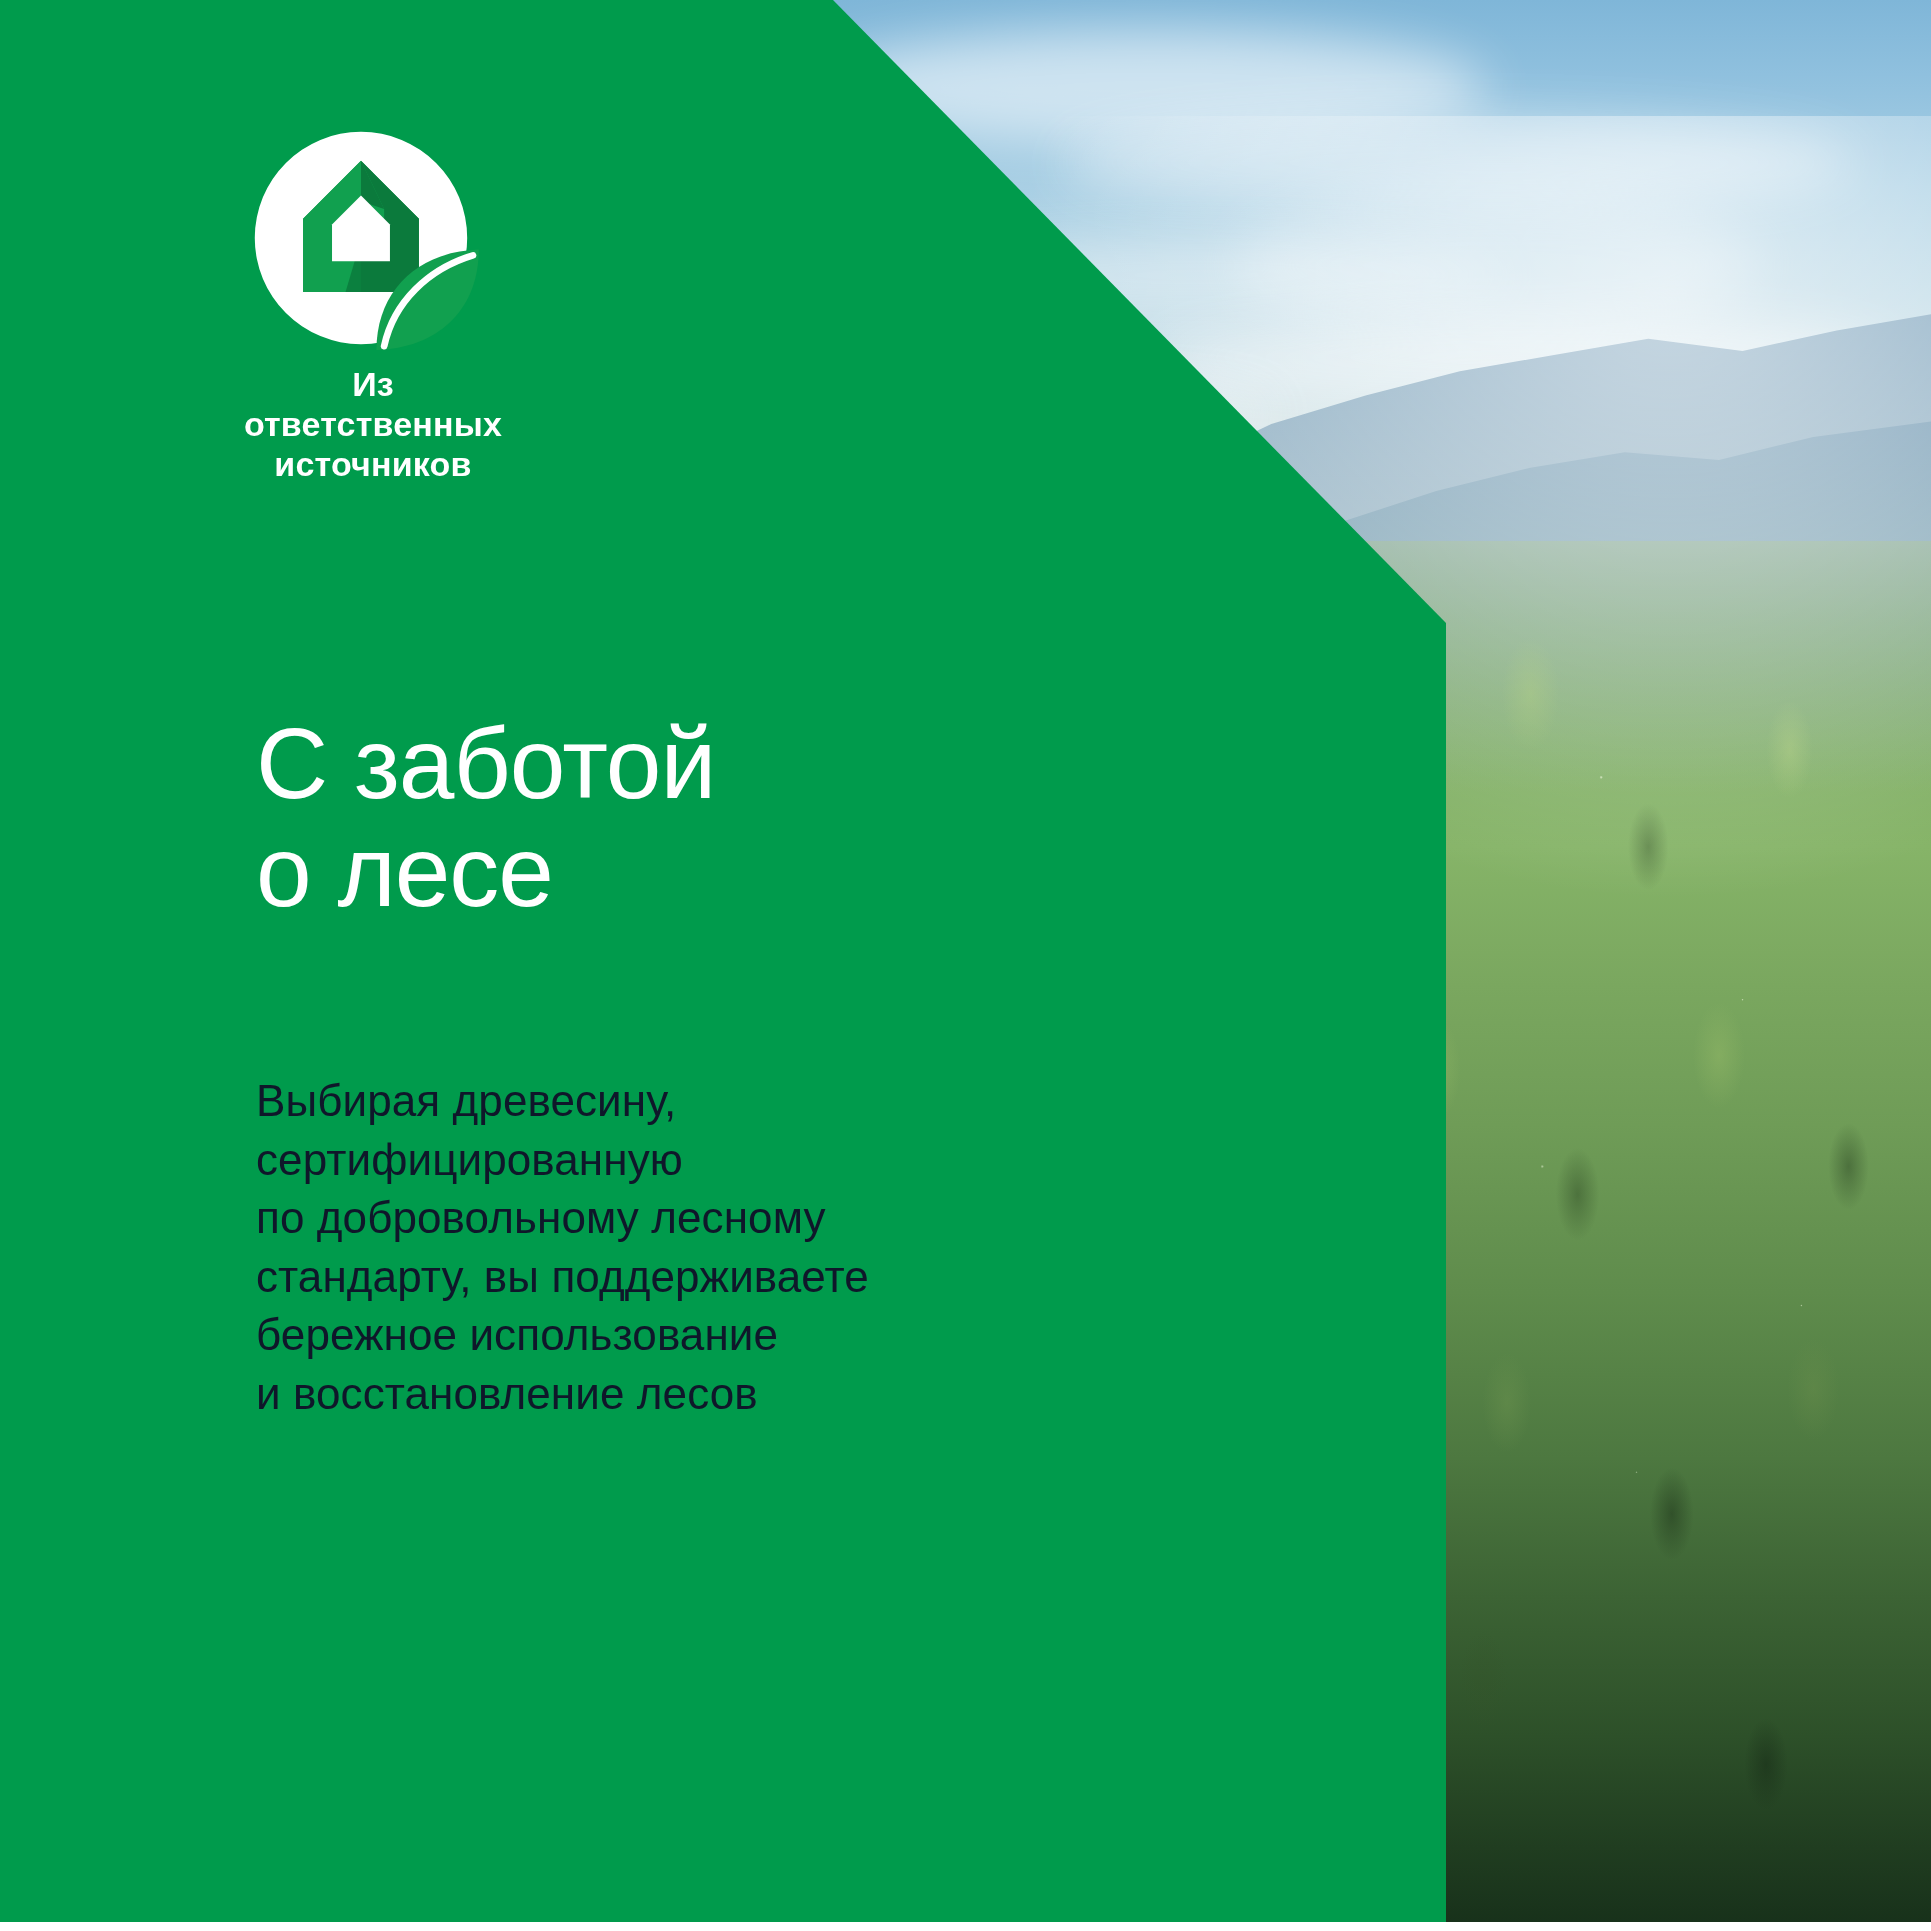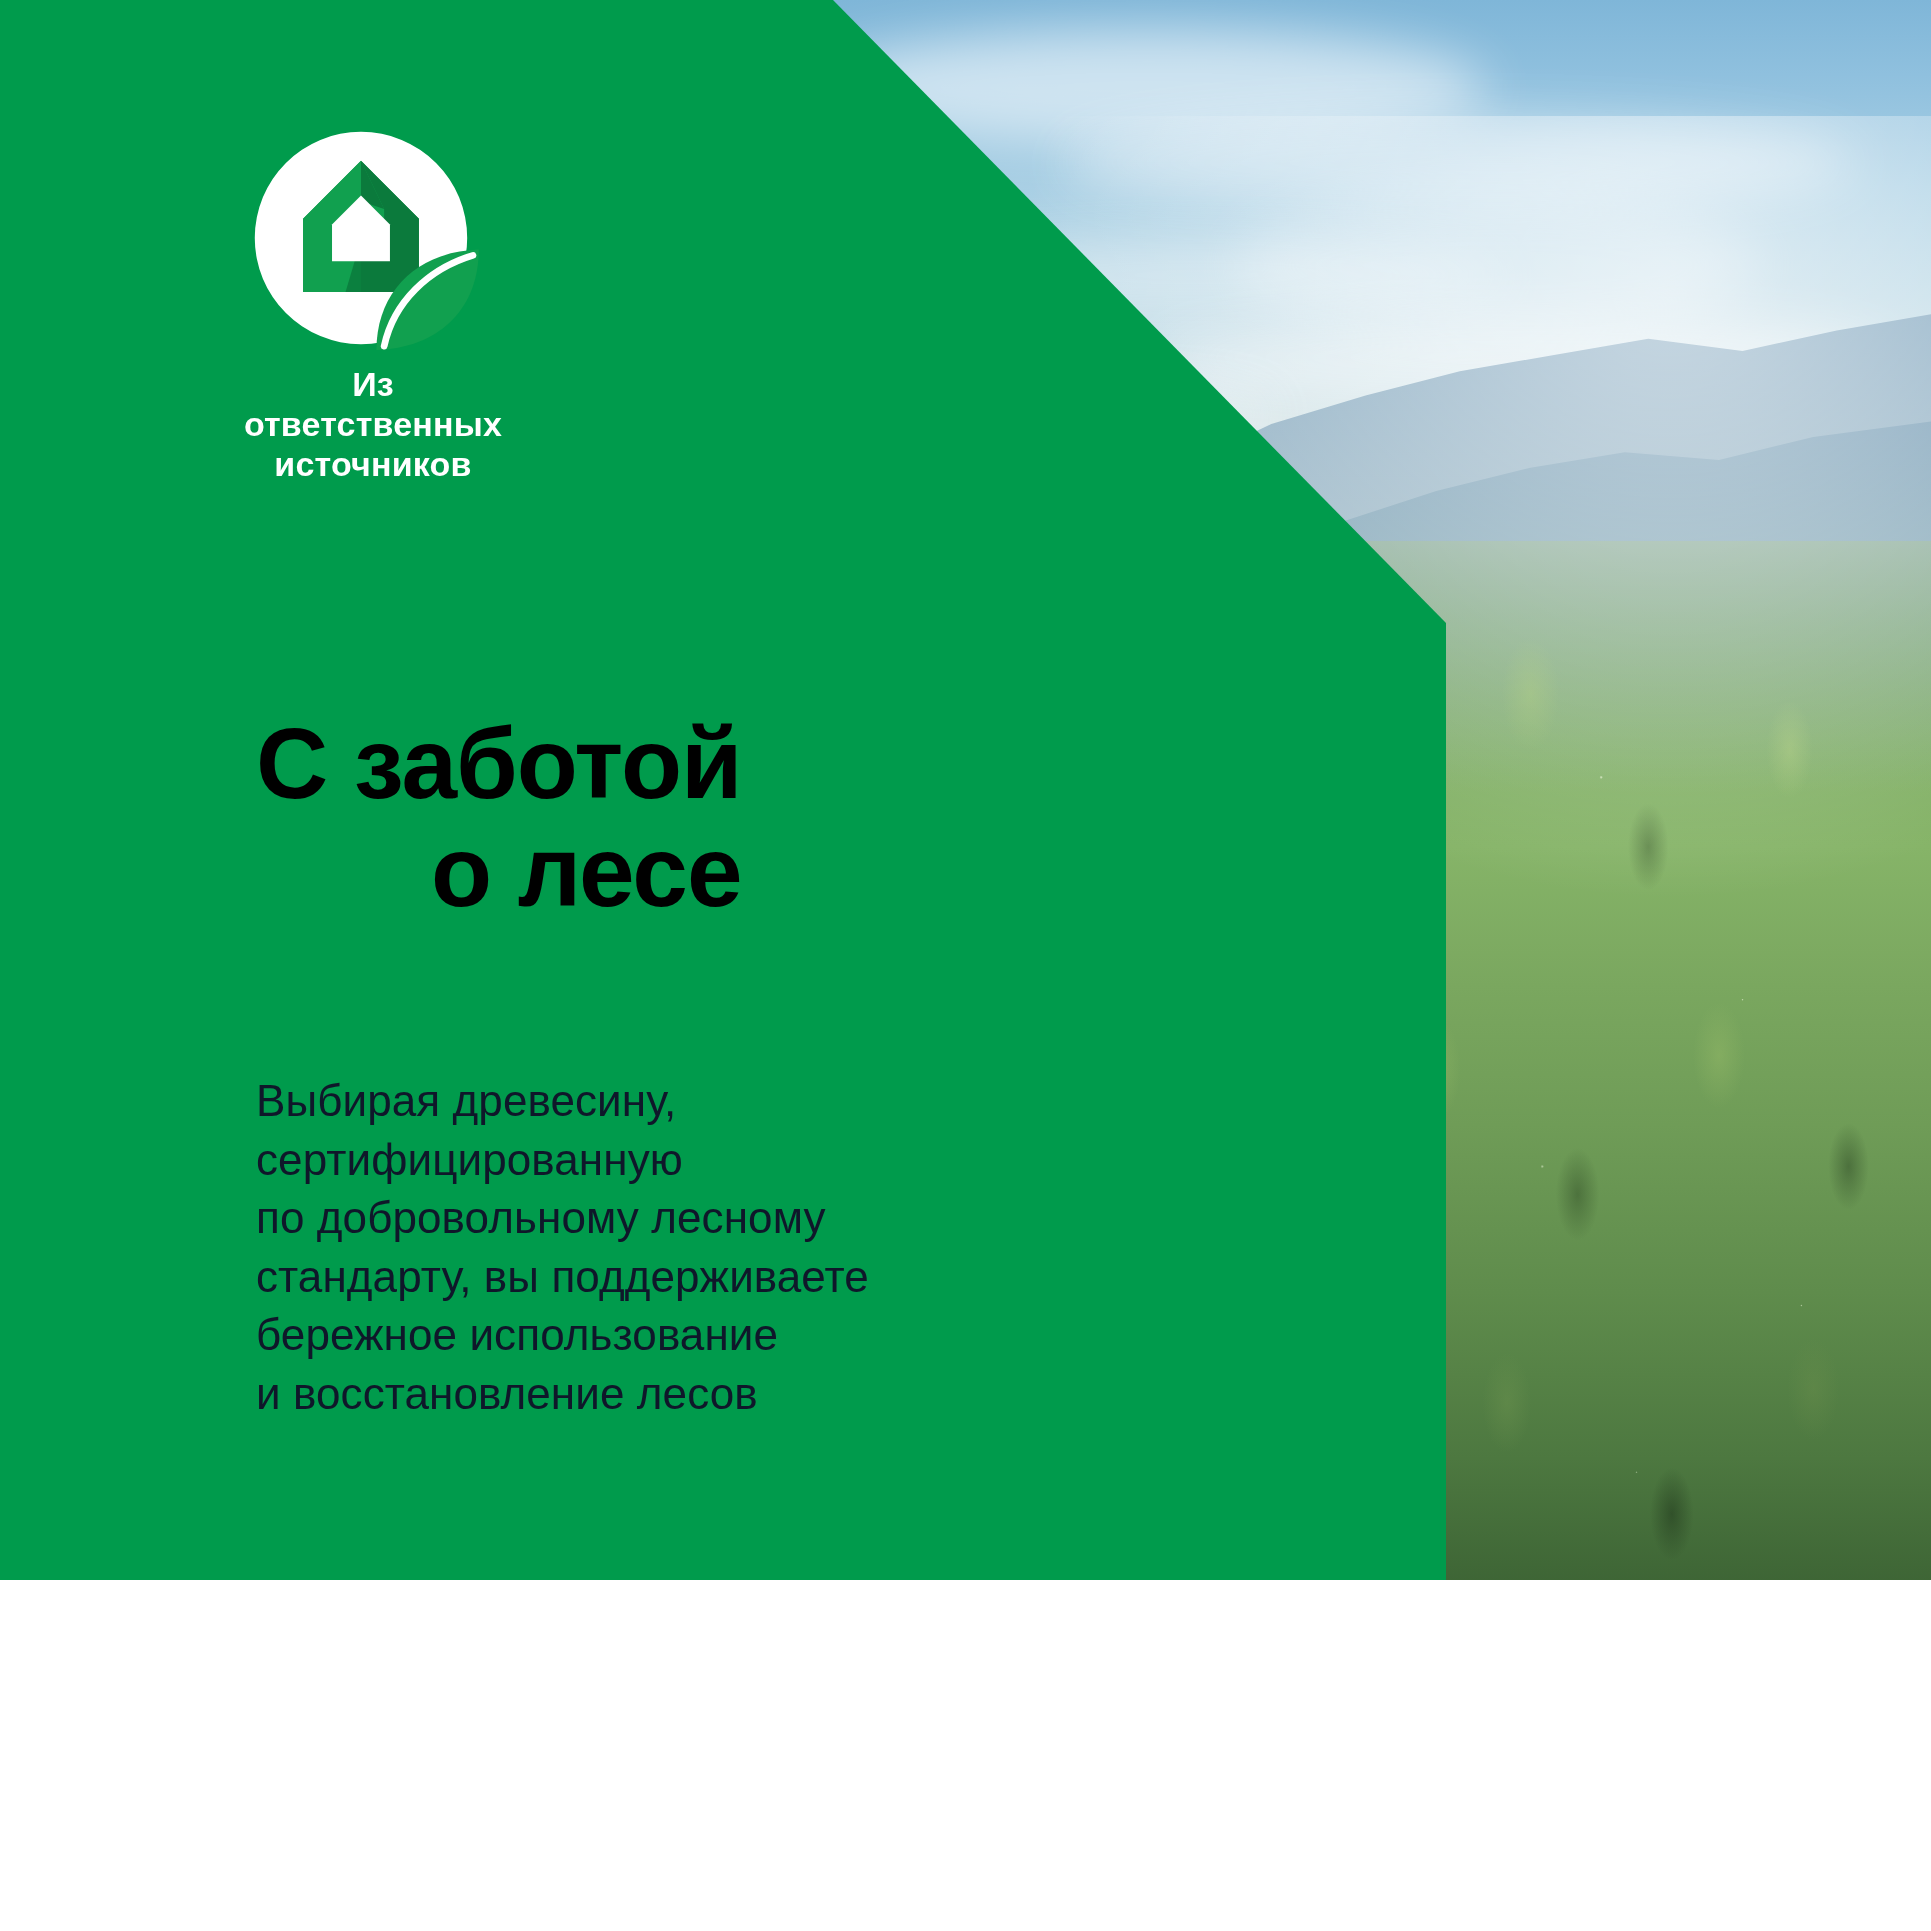--- a/index.html
+++ b/index.html
@@ -3,21 +3,21 @@
 <meta charset="utf-8">
 <style>
   html, body {
     margin: 0;
     padding: 0;
     background: #ffffff;
   }
   #poster {
     position: relative;
     width: 1931px;
-    height: 1580px;
+    height: 1922px;
     overflow: hidden;
     font-family: "Liberation Sans", sans-serif;
     background: #009B4C;
   }
 
   
   #photo {
     position: absolute;
     left: 753px;
     top: 0;
@@ -197,27 +197,26 @@
     text-align: center;
     width: 290px;
     margin-left: -21px;
   }
 
   
   #headline {
     position: absolute;
     left: 256px;
     top: 642px;
-    color: #000000;
-    font-weight: bold;
+    color: #ffffff;
+    font-weight: normal;
     font-size: 100px;
     line-height: 1.08;
     letter-spacing: -1px;
     white-space: pre-line;
-    text-align: right;
   }
 
   
   #body-copy {
     position: absolute;
     left: 256px;
     top: 1028px;
     color: #0f172a;
     font-size: 44px;
     line-height: 1.33;

